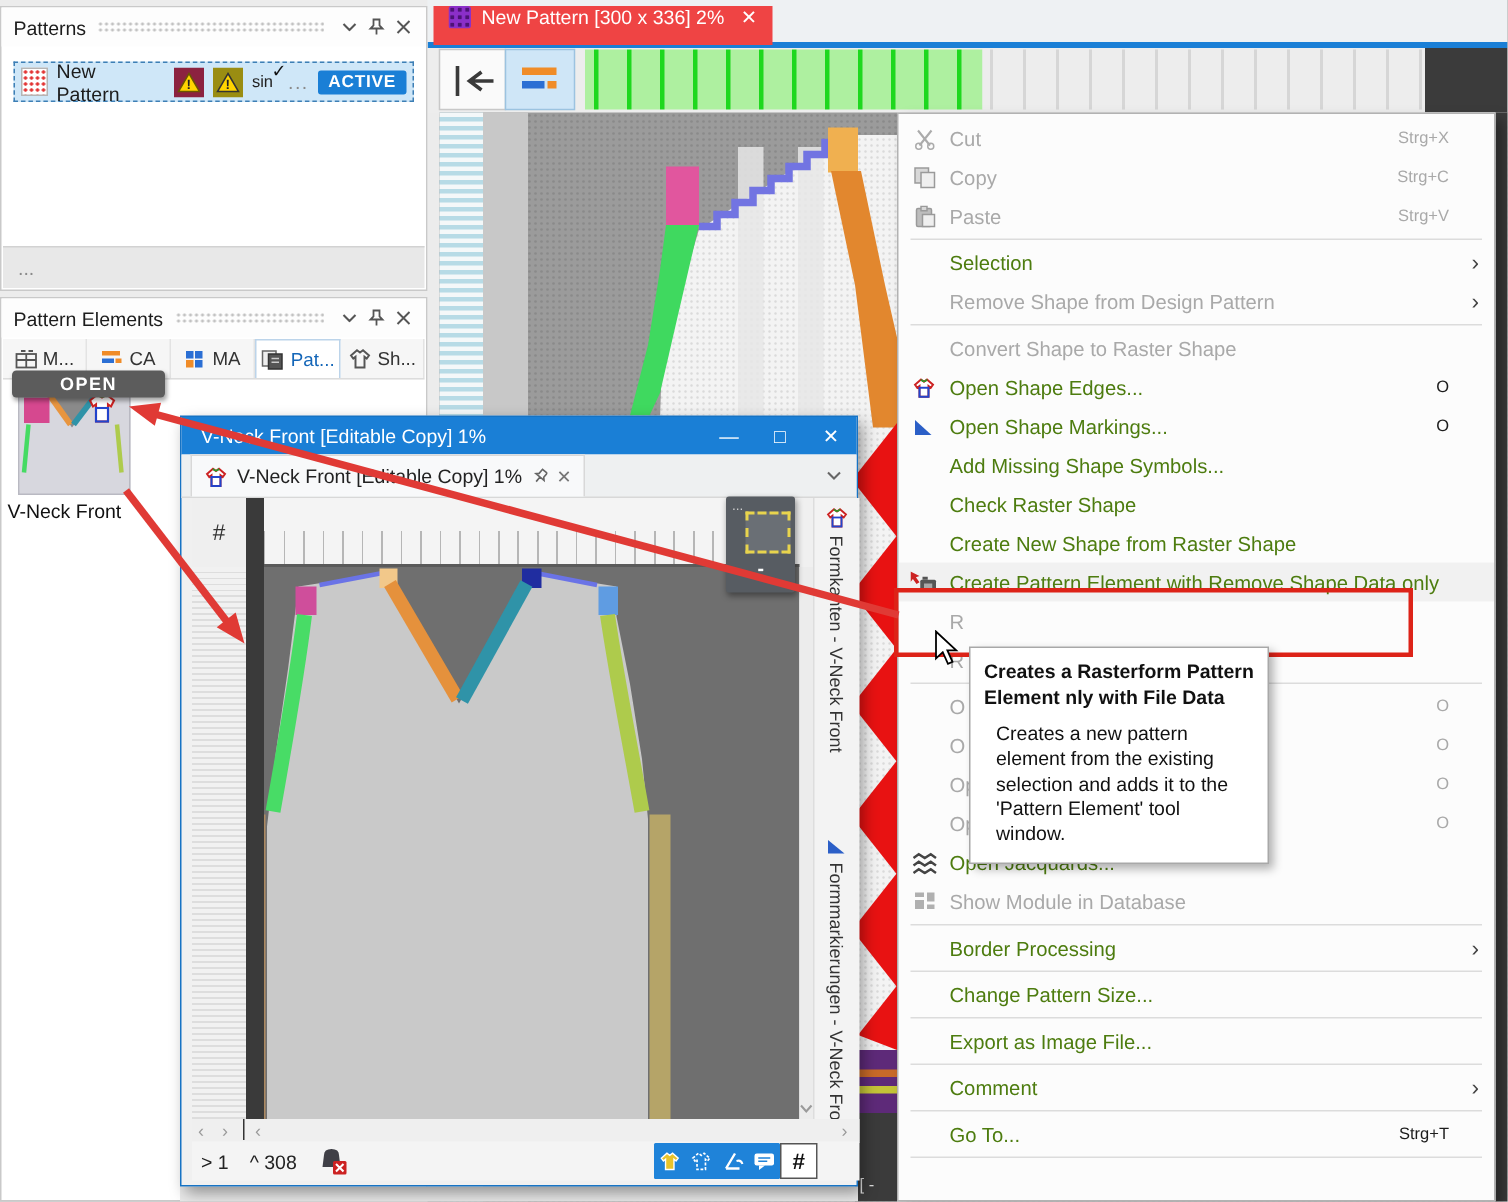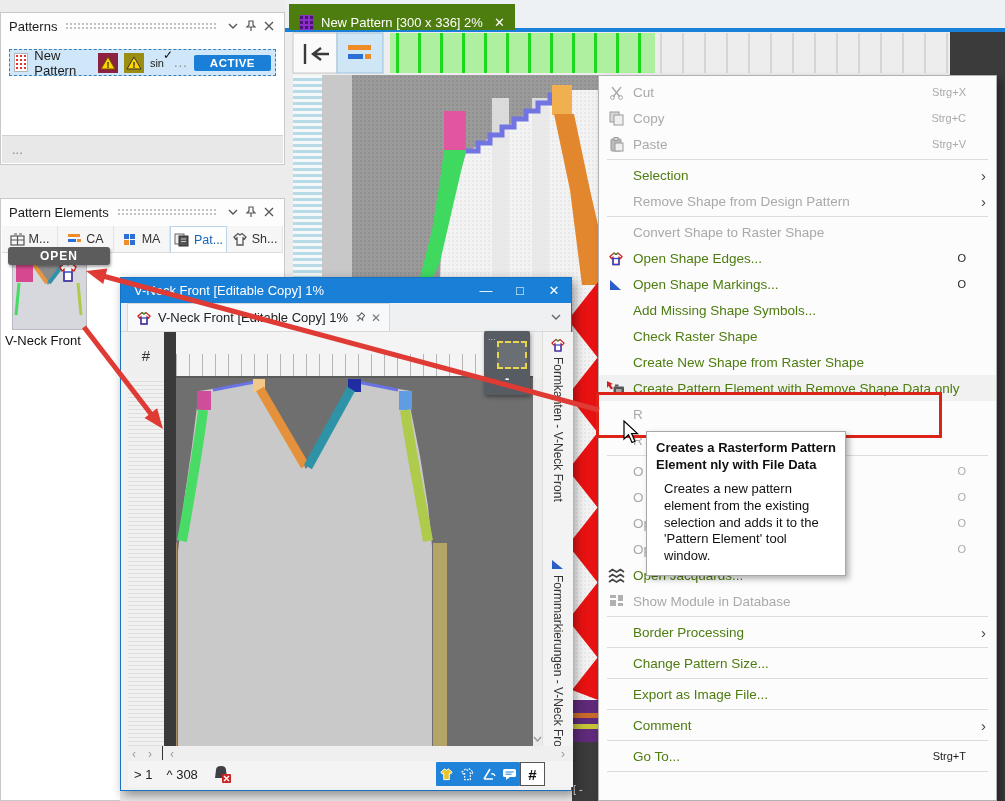--- a/index.html
+++ b/index.html
@@ -14,34 +14,34 @@
   .drag-dots{flex:1;height:8px;margin:0 8px;background-image:radial-gradient(#c2c2c2 1px,transparent 1.1px);background-size:4px 4px;}
   .hdr-ico{width:18px;height:18px;display:flex;align-items:center;justify-content:center;color:#555;}
   .sel-row{position:absolute;left:8px;top:36px;right:8px;height:27px;display:flex;align-items:center;gap:6px;
      background:#cfe7f8;border:1px dashed #3d7fb5;padding:0 4px;box-sizing:border-box;}
   .pat-ico{width:17px;height:17px;background:#fff;border:1px solid #b5b5b5;
      background-image:radial-gradient(#e23333 1px,transparent 1.2px);background-size:4px 4px;}
   .warn{width:20px;height:20px;display:flex;align-items:center;justify-content:center;}
   .sinwrap{position:relative;font-size:11px;color:#222;padding-right:4px;}
   .sinwrap .chk{position:absolute;top:-9px;right:-5px;font-size:12px;color:#111;}
   .dots3{color:#8a8a8a;letter-spacing:1px;}
-  .active-badge{background:#1a7fd6;color:#fff;font-weight:bold;font-size:11.5px;padding:2px 16px;border-radius:2px;letter-spacing:.5px;}
+  .active-badge{background:#1a7fd6;color:#fff;font-weight:bold;font-size:11.5px;padding:2px 7px;border-radius:2px;letter-spacing:.5px;}
   .panel-footer{position:absolute;left:1px;right:1px;bottom:1px;height:27px;background:#e8e8e8;border-top:1px solid #d2d2d2;
      display:flex;align-items:center;padding-left:10px;color:#8a8a8a;}
   
   .pe-tabs{position:absolute;left:1px;right:1px;top:27px;height:26px;display:flex;background:#f6f6f6;border-bottom:1px solid #dcdcdc;}
   .pe-tab{flex:1;display:flex;align-items:center;justify-content:center;gap:4px;font-size:12.5px;color:#333;border-right:1px solid #e3e3e3;}
   .pe-tab.sel{background:#fff;color:#1466b8;border:1px solid #bcd4ea;border-bottom:none;}
   
   .thumb{background:#d7d7de;border:1px solid #b9b9c2;}
   .open-badge{background:#5c5c5c;color:#fff;font-weight:bold;font-size:12px;letter-spacing:1px;text-align:center;
      border-radius:3px;line-height:18px;box-shadow:1px 2px 3px rgba(0,0,0,.35);}
   .elem-label{font-size:13px;color:#111;}
   
-  .doc-tab{display:flex;align-items:flex-end;gap:7px;background:#4d7c0f;color:#fff;padding:0 10px;height:26px;}
+  .doc-tab{display:flex;align-items:flex-start;gap:7px;background:#ef4444;color:#fff;padding:0 10px;height:26px;}
   .doc-ico{width:15px;height:15px;background:#8b2fc9;background-image:radial-gradient(#4d1277 1.5px,transparent 1.6px);background-size:5px 5px;border-radius:2px;}
   .doc-x{color:#fff;font-size:13px;margin-left:4px;}
   
   #vwin{left:120px;top:277px;width:452px;height:514px;background:#f0f0f0;border:1px solid #1673c4;box-shadow:3px 4px 10px rgba(0,0,0,.4);box-sizing:border-box;z-index:30;}
   .vtitle{display:flex;align-items:center;height:25px;background:#1a7fd6;color:#fff;padding-left:13px;font-size:13px;}
   .vbtns{margin-left:auto;display:flex;}
   .vbtn{width:34px;text-align:center;font-size:13px;color:#fff;}
   .vtabrow{display:flex;align-items:center;height:28px;background:#eef0f1;border-bottom:1px solid #d8d8d8;}
   .vtab{display:flex;align-items:center;gap:6px;height:27px;background:#f8f9fa;border:1px solid #d8d8d8;border-bottom:none;padding:0 8px;margin-left:6px;font-size:13px;color:#222;}
   .vtab .mini{color:#777;font-size:12px;}
@@ -164,21 +164,21 @@
 
     <rect x="997" y="75" width="8" height="726" fill="#3b3b3b"></rect>
   </svg>
 
   <div class="abs doc-tab" style="left:289px;top:4px;z-index:10">
     <span class="doc-ico"></span>
     <span>New Pattern [300 x 336] 2%</span>
     <span class="doc-x">✕</span>
   </div>
 
-  <div class="abs panel" style="left:0;top:12px;width:285px;height:153px;z-index:20">
+  <div class="abs panel" style="left:0;top:4px;width:285px;height:190px;z-index:20">
     <div class="panel-header">
       <span class="panel-title">Patterns</span>
       <span class="drag-dots"></span>
       <span class="hdr-ico">
         <svg width="10" height="6">
             <polyline points="1,1 5,5 9,1" fill="none" stroke="#555" stroke-width="1.4"></polyline>
           </svg>
         </span>
       <span class="hdr-ico">
         <svg width="12" height="12">

